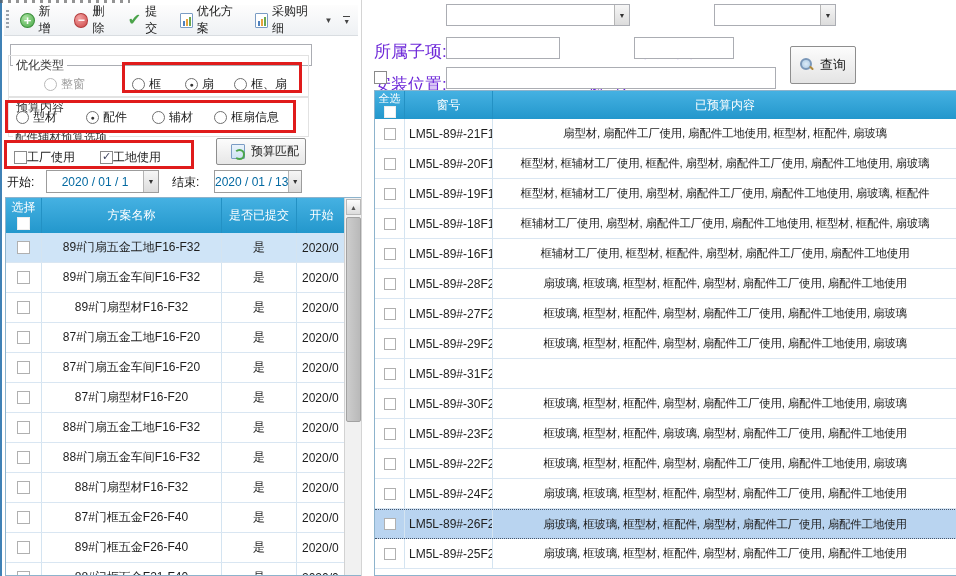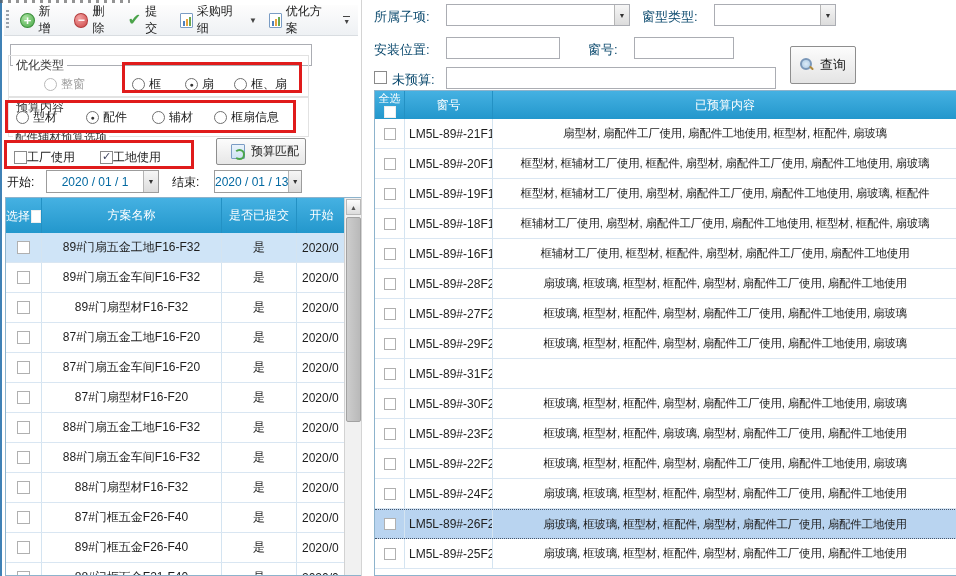--- a/index.html
+++ b/index.html
@@ -75,38 +75,38 @@
   .db1 { left:44px; width:113px; } .db2 { left:212px; width:88px; }
   .dval { flex:1; text-align:center; color:#0369a1; font-size:12px; white-space:nowrap; }
   .darrow { width:15px; height:100%; background:linear-gradient(#f6f6f6,#dcdcdc); border-left:1px solid #b5b5b5; font-size:7px; color:#333; display:flex; align-items:center; justify-content:center; }
   .darrow::after { content:"▼"; }
 
   
   .ltable { left:3px; top:197px; width:357px; height:379px; border:1px solid #8db3cc; background:#fff; overflow:hidden; }
   .lt-header { position:absolute; left:0; top:0; width:340px; height:35px; display:flex;
     background:linear-gradient(#45b1e2,#2397cc); color:#fff; }
   .lth { border-right:1px solid #2391c4; display:flex; align-items:center; justify-content:center; overflow:hidden; white-space:nowrap; }
-  .lth.c0 { width:36px; flex-direction:row; justify-content:flex-start; padding-top:1px; gap:1px; }
+  .lth.c0 { width:36px; flex-direction:column; justify-content:flex-start; padding-top:1px; gap:1px; }
   .lth.c1 { width:180px; } .lth.c2 { width:75px; } .lth.c3 { width:49px; border-right:none; }
   .hcb { width:13px; height:13px; border:1px solid #eee; background:#fff; }
   .lt-rows { position:absolute; left:0; top:35px; width:340px; }
   .lrow { display:flex; height:30px; border-bottom:1px solid #d9e6f2; background:#fff; }
   .lrow.hl { background:#cfe4f7; }
   .lc { border-right:1px solid #d4e4f1; display:flex; align-items:center; justify-content:center; overflow:hidden; white-space:nowrap; color:#1d1d1d; }
   .lc.c0 { width:36px; } .lc.c1 { width:180px; } .lc.c2 { width:75px; } .lc.c3 { width:49px; border-right:none; justify-content:flex-start; padding-left:5px; }
   .lc .cbox { border-color:#b0b0b0; }
   
   .lsb { position:absolute; right:0; top:0; width:17px; height:100%; background:#f1f1f1; border-left:1px solid #d2d2d2; }
   .sb-up { position:absolute; left:1px; top:1px; width:15px; height:16px; background:linear-gradient(#fdfdfd,#dcdcdc); border:1px solid #b9b9b9; color:#555; font-size:7px; display:flex; align-items:center; justify-content:center; }
   .sb-up::after { content:"▲"; }
   .sb-thumb { position:absolute; left:1px; top:19px; width:15px; height:205px; background:linear-gradient(90deg,#cdcdcd,#b9b9b9); border:1px solid #a2a2a2; border-radius:2px; }
 
   
   .right-panel { left:366px; top:0; width:590px; height:576px; overflow:hidden; }
-  .flabel { position:absolute; color:#0c4a6e; font-size:13px; }
+  .flabel { position:absolute; color:#6d28d9; font-size:17px;margin-top:32px; }
   .combo { position:absolute; height:22px; border:1px solid #abadb3; background:#fff; display:flex; align-items:center; }
   .combo .cval { flex:1; padding:0 4px; }
   .combo .darrow { height:20px; }
   .cmb1 { left:80px; top:4px; width:184px; }
   .cmb2 { left:348px; top:4px; width:122px; }
   .finput { position:absolute; height:22px; border:1px solid #abadb3; background:#fff; font:inherit; padding:0 4px; }
   .fi1 { left:80px; top:37px; width:114px; }
   .fi2 { left:268px; top:37px; width:100px; }
   .fi3 { left:80px; top:67px; width:330px; }
   .lb1 { left:8px; top:8px; } .lb2 { left:276px; top:8px; }
@@ -153,26 +153,26 @@
     <span class="tbtn">
       <span class="ic-del"></span>
       <span>删除</span>
     </span>
     <span class="tbtn">
       <span class="ic-check"></span>
       <span>提交</span>
     </span>
     <span class="tbtn">
       <span class="ic-report"></span>
+      <span>优化方案</span>
+    </span>
+    <span class="tbtn">
+      <span class="ic-report"></span>
       <span>采购明细</span>
       <span class="caret"></span>
-    </span>
-    <span class="tbtn">
-      <span class="ic-report"></span>
-      <span>优化方案</span>
     </span>
     <span class="overflow-btn"></span>
   </div>
 
   <input class="abs search-input" value="" style="">
 
   <div class="abs grpbox grp1"></div>
   <span class="abs grp-label lbl-opt">优化类型</span>
   <span class="ritem disabled" style="left:42px;top:75px;">
     <span class="radio">

